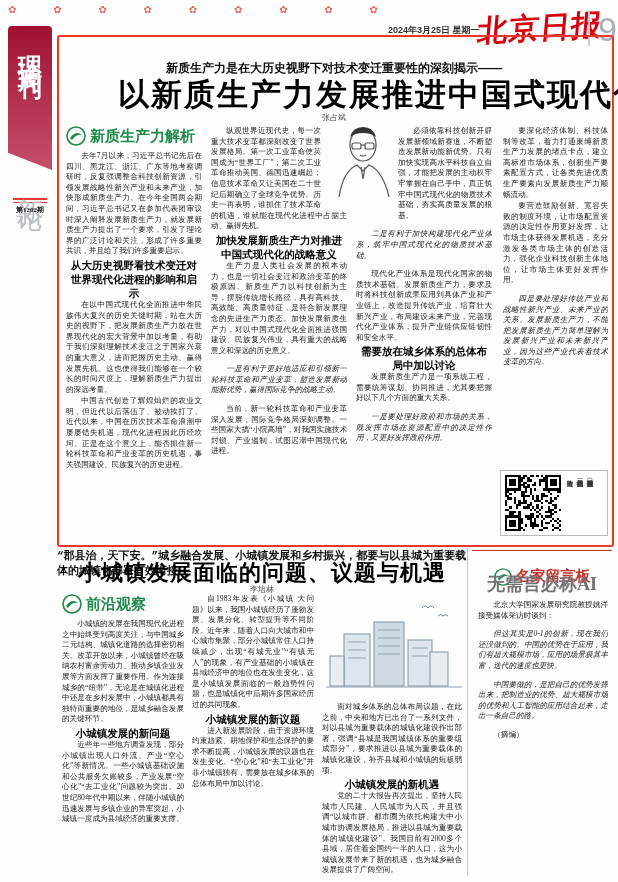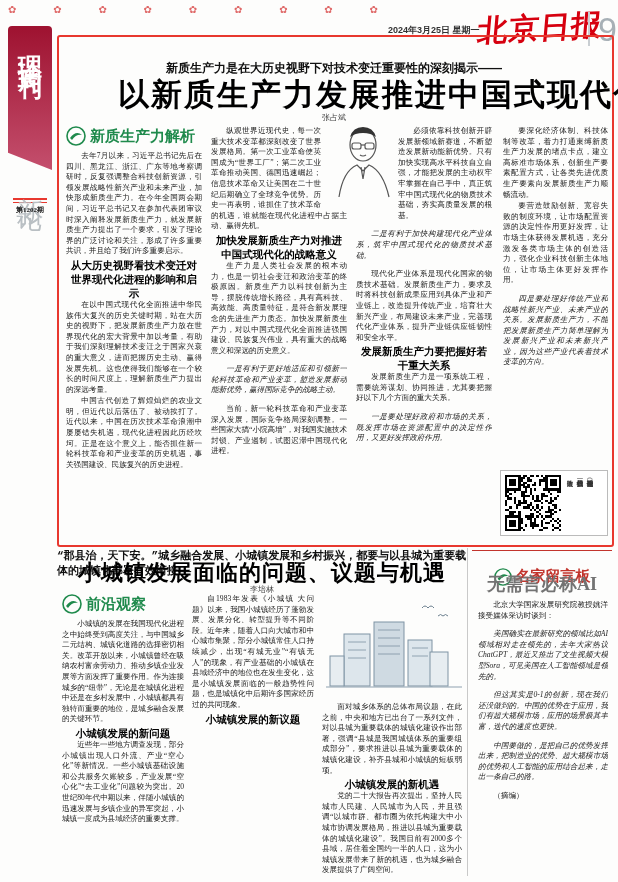--- a/index.html
+++ b/index.html
@@ -142,21 +142,21 @@
         <div class="blk p">当前，新一轮科技革命和产业变革深入发展，国际竞争格局深刻调整。一些国家大搞“小院高墙”，对我国实施技术封锁、产业遏制，试图迟滞中国现代化进程。</div>
       </div>
   </div>
 
   <div class="col" style="left:356px;top:126px;width:136px;height:412px;">
     <div class="float-spacer-l"></div>
     <div>
         <div class="blk p">必须依靠科技创新开辟发展新领域新赛道，不断塑造发展新动能新优势。只有加快实现高水平科技自立自强，才能把发展的主动权牢牢掌握在自己手中，真正筑牢中国式现代化的物质技术基础，夯实高质量发展的根基。</div>
         <div class="blk kai">二是有利于加快构建现代化产业体系，筑牢中国式现代化的物质技术基础。</div>
         <div class="blk p">现代化产业体系是现代化国家的物质技术基础。发展新质生产力，要求及时将科技创新成果应用到具体产业和产业链上，改造提升传统产业，培育壮大新兴产业，布局建设未来产业，完善现代化产业体系，提升产业链供应链韧性和安全水平。</div>
-        <div class="blk subhead">发展新质生产力要把握好若干重大关系</div>
+        <div class="blk subhead">需要放在城乡体系的总体布局中加以讨论</div>
         <div class="blk p">发展新质生产力是一项系统工程，需要统筹谋划、协同推进，尤其要把握好以下几个方面的重大关系。</div>
         <div class="blk kai">一是要处理好政府和市场的关系，既发挥市场在资源配置中的决定性作用，又更好发挥政府作用。</div>
       </div>
   </div>
 
   <div class="col" style="left:503px;top:126px;width:105px;height:340px;">
     <div>
         <div class="blk p">要深化经济体制、科技体制等改革，着力打通束缚新质生产力发展的堵点卡点，建立高标准市场体系，创新生产要素配置方式，让各类先进优质生产要素向发展新质生产力顺畅流动。</div>
         <div class="blk p">要营造鼓励创新、宽容失败的制度环境，让市场配置资源的决定性作用更好发挥，让市场主体获得发展机遇，充分激发各类市场主体的创造活力，强化企业科技创新主体地位，让市场主体更好发挥作用。</div>
         <div class="blk kai">四是要处理好传统产业和战略性新兴产业、未来产业的关系。发展新质生产力，不能把发展新质生产力简单理解为发展新兴产业和未来新兴产业，因为这些产业代表着技术变革的方向。</div>
@@ -387,20 +387,21 @@
         <div class="blk p">小城镇的发展在我国现代化进程之中始终受到高度关注，与中国城乡二元结构、城镇化道路的选择密切相关。改革开放以来，小城镇曾经在吸纳农村富余劳动力、推动乡镇企业发展等方面发挥了重要作用。作为连接城乡的“纽带”，无论是在城镇化进程中还是在乡村发展中，小城镇都具有独特而重要的地位，是城乡融合发展的关键环节。</div>
         <div class="blk subhead">小城镇发展的新问题</div>
         <div class="blk p">近些年一些地方调查发现，部分小城镇出现人口外流、产业“空心化”等新情况。一些小城镇基础设施和公共服务欠账较多，产业发展“空心化”“去工业化”问题较为突出。20世纪80年代中期以来，伴随小城镇的迅速发展与乡镇企业的异军突起，小城镇一度成为县域经济的重要支撑。</div>
       </div>
   </div>
 
   <div class="col" style="left:192px;top:594px;width:122px;height:282px;">
     <div>
         <div class="blk p">自1983年发表《小城镇 大问题》以来，我国小城镇经历了蓬勃发展、发展分化、转型提升等不同阶段。近年来，随着人口向大城市和中心城市集聚，部分小城镇常住人口持续减少，出现“有城无业”“有镇无人”的现象，有产业基础的小城镇在县域经济中的地位也在发生变化，这是小城镇发展面临的一般趋势性问题，也是城镇化中后期许多国家经历过的共同现象。</div>
         <div class="blk subhead">小城镇发展的新议题</div>
+        <div class="blk p">进入新发展阶段，由于资源环境约束趋紧、耕地保护和生态保护的要求不断提高，小城镇发展的议题也在发生变化。“空心化”和“去工业化”并非小城镇独有，需要放在城乡体系的总体布局中加以讨论。</div>
       </div>
   </div>
 
   <div class="illus">
     <svg viewBox="0 0 136 104" width="136" height="104">
       <g stroke="#7f93a3" stroke-width="1" fill="#dde6ec">
         <rect x="18" y="42" width="26" height="52"></rect>
         <rect x="48" y="30" width="30" height="64" fill="#cfdae2"></rect>
         <rect x="82" y="48" width="24" height="46"></rect>
         <rect x="104" y="60" width="18" height="34" fill="#e7edf1"></rect>
@@ -439,20 +440,19 @@
     <svg class="logo-svg" width="18" height="18" viewBox="0 0 20 20">
         <circle cx="10" cy="10" r="9" fill="none" stroke="#1f8a4c" stroke-width="1.6"></circle>
         <path d="M4 12 Q10 4 16 9 Q10 8 6 14 Z" fill="#1f8a4c"></path>
       </svg>
     <span class="badge-label red">名家留言板</span>
   </div>
   <div class="ai-title">无需言必称AI</div>
   <div class="col" style="left:478px;top:600px;width:130px;height:276px;">
     <div>
         <div class="blk p">北京大学国家发展研究院教授姚洋接受媒体采访时谈到：</div>
-        <div class="blk kai">美国确实在最新研究的领域比如AI领域相对走在领先的，去年大家热议ChatGPT，最近又推出了文生视频大模型Sora，可见美国在人工智能领域是领先的。</div>
         <div class="blk kai">但这其实是0-1的创新，现在我们还没做到的。中国的优势在于应用，我们有超大规模市场，应用的场景极其丰富，迭代的速度也更快。</div>
         <div class="blk kai">中国要做的，是把自己的优势发挥出来，把制造业的优势、超大规模市场的优势和人工智能的应用结合起来，走出一条自己的路。</div>
         <div class="blk p">（摘编）</div>
       </div>
   </div>
 
 </div>
 
 </body></html>

